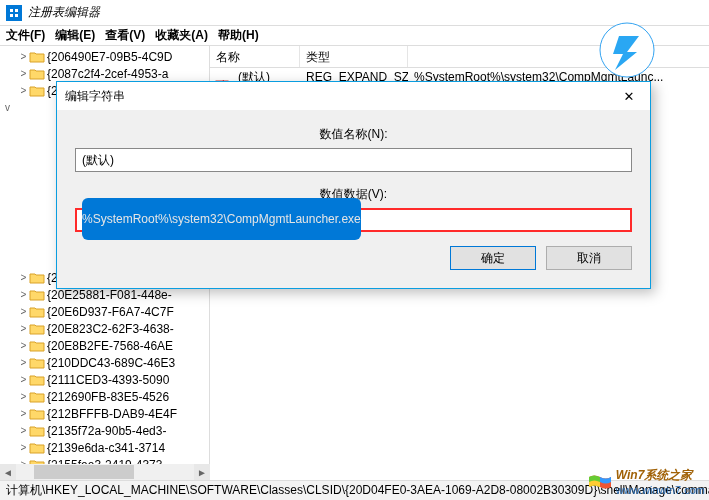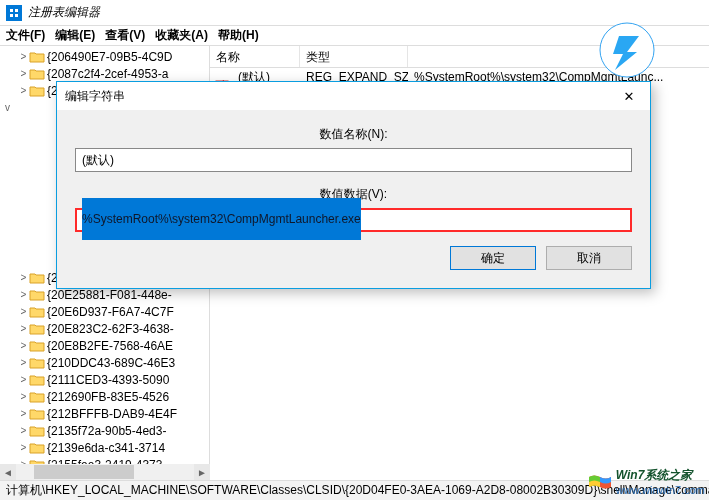--- a/index.html
+++ b/index.html
@@ -39,21 +39,21 @@
 
 
 .dialog { position: absolute; left: 56px; top: 81px; width: 595px; background: #f0f0f0; border: 1px solid #0a9de0; box-shadow: 4px 4px 12px rgba(0,0,0,.25); }
 .dialog-titlebar { height: 28px; background: #fff; display: flex; align-items: center; padding: 0 8px; justify-content: space-between; }
 .dialog-titlebar .dtitle { font-size: 12px; }
 .dialog-titlebar .close { width: 26px; height: 20px; display: flex; align-items: center; justify-content: center; font-size: 13px; }
 .dialog-body { padding: 16px 18px 18px; }
 .dialog-body .label { margin-bottom: 5px; font-size: 12px; text-align: center; }
 .dialog-body .field { width: 100%; height: 24px; border: 1px solid #888; background: #fff; padding: 3px 6px; margin-bottom: 14px; font-size: 12px; }
 .dialog-body .field.highlight { border: 2px solid #ff2a2a; padding: 2px 5px; }
-.dialog-body .field.highlight .sel { background: #0078d7; color: #0f172a; padding: 14px 0; }
+.dialog-body .field.highlight .sel { background: #0078d7; color: #e5e5e5; padding: 14px 0; border-radius: 6px; }
 .dialog-buttons { display: flex; justify-content: flex-end; gap: 10px; }
 .dialog-buttons button { width: 86px; height: 24px; background: #e1e1e1; border: 1px solid #adadad; font-size: 12px; }
 .dialog-buttons button.primary { border: 1px solid #0078d7; }
 
 
 .statusbar { position: absolute; bottom: 0; left: 0; right: 0; height: 20px; background: #f3f3f3; border-top: 1px solid #ddd; display: flex; align-items: center; padding: 0 6px; font-size: 12px; white-space: nowrap; overflow: hidden; }
 
 
 .float-bird { position: absolute; top: 22px; right: 54px; width: 56px; height: 56px; }
 .float-wm { position: absolute; bottom: 4px; right: 4px; font-size: 12px; color: #2a6db5; display:flex; align-items:center; gap:4px;}
@@ -308,16 +308,16 @@
 </div>
 
 <div class="float-wm">
   <svg class="flag" viewBox="0 0 24 18">
     <path d="M1 4 Q6 1 12 4 Q18 7 23 4 L23 14 Q18 17 12 14 Q6 11 1 14 Z" fill="#e53"></path>
     <path d="M1 4 Q6 1 12 4 L12 14 Q6 11 1 14 Z" fill="#6c3"></path>
     <path d="M12 4 Q18 7 23 4 L23 9 Q18 12 12 9 Z" fill="#39f"></path>
     <path d="M1 9 Q6 6 12 9 L12 14 Q6 11 1 14 Z" fill="#fc3"></path>
   </svg>
   <div>
-    <div style="font-weight:bold;font-style:italic;color:#14532d">Win7系统之家</div>
+    <div style="font-weight:bold;font-style:italic;color:#a16207">Win7系统之家</div>
     <div style="font-size:11px;color:#2a6db5">www.winwin7.com</div>
   </div>
 </div>
 
 </body></html>

